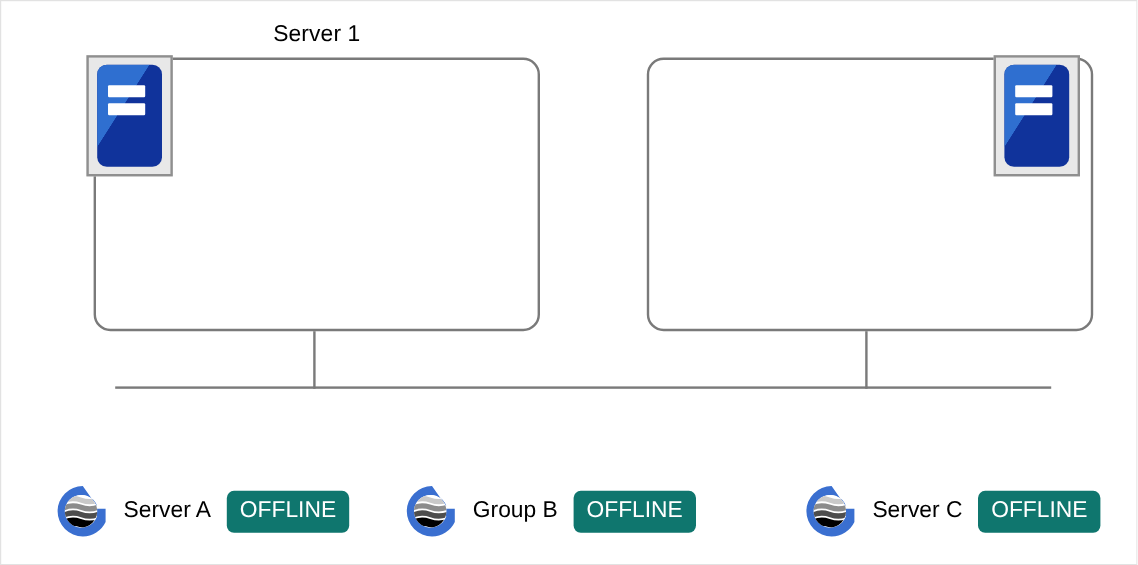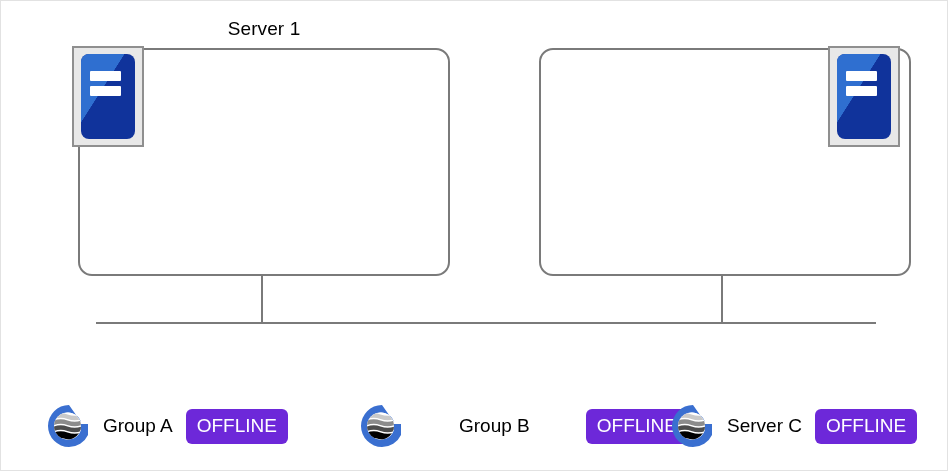--- a/index.html
+++ b/index.html
@@ -110,37 +110,37 @@
     width: 948px;
     height: 60px;
   }
   .legend-item {
     position: absolute;
     display: flex;
     align-items: center;
     height: 54px;
   }
   .legend-item.g0 { left: 43px; }
-  .legend-item.g1 { left: 356px; gap: 43px; }
+  .legend-item.g1 { left: 334px; }
   .legend-item.g2 { left: 667px; }
 
   .group-logo {
     width: 50px;
     height: 50px;
     flex: 0 0 50px;
   }
   .group-label {
     font-size: 19px;
     color: #000000;
     margin-left: 9px;
     white-space: nowrap;
   }
   .status-badge {
     margin-left: 13px;
-    background: #6d28d9;
+    background: #0f766e;
     color: #ffffff;
     font-size: 19px;
     line-height: 1;
     padding: 7px 11px 9px 11px;
     border-radius: 6px;
     white-space: nowrap;
   }
 </style>
 </head>
 <body>
@@ -185,21 +185,21 @@
         </defs>
         <path d="M50 8 A42 42 0 1 0 50 92 A42 42 0 0 0 88 68 L88 46 L54 46 L54 58 L74 58 A27 27 0 1 1 74 42 Z" fill="#3a6fd0"></path>
         <circle cx="47" cy="50" r="27" fill="#ffffff"></circle>
         <g clip-path="url(#globeclip0)">
           <path d="M14 30 q16 -9 33 -3 q17 6 33 -2 l0 9 q-16 8 -33 2 q-17 -6 -33 3 Z" fill="#c9c9c9"></path>
           <path d="M14 42 q16 -9 33 -3 q17 6 33 -2 l0 9 q-16 8 -33 2 q-17 -6 -33 3 Z" fill="#8c8c8c"></path>
           <path d="M14 54 q16 -9 33 -3 q17 6 33 -2 l0 9 q-16 8 -33 2 q-17 -6 -33 3 Z" fill="#4d4d4d"></path>
           <path d="M14 66 q16 -9 33 -3 q17 6 33 -2 l0 14 q-16 8 -33 2 q-17 -6 -33 3 Z" fill="#000000"></path>
         </g>
       </svg>
-      <span class="group-label">Group A</span>
+      <span class="group-label">Server A</span>
       <span class="status-badge">OFFLINE</span>
     </div>
 
     <div class="legend-item g1">
       <svg class="group-logo" viewBox="0 0 100 100">
         <defs>
           <clipPath id="globeclip1">
               <circle cx="47" cy="50" r="27"></circle>
             </clipPath>
         </defs>

